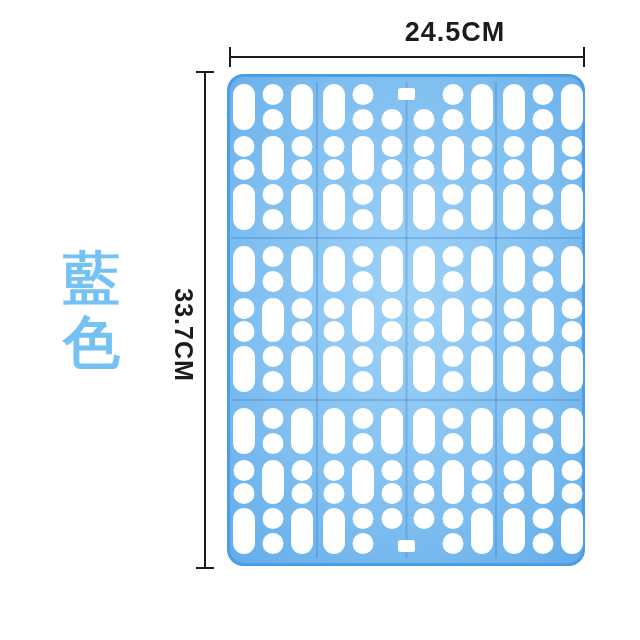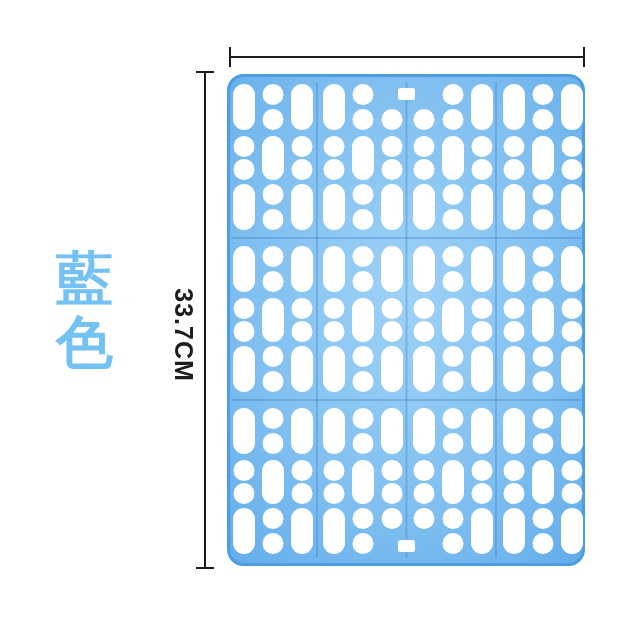--- a/index.html
+++ b/index.html
@@ -7,21 +7,21 @@
     width:640px;height:640px;position:relative;overflow:hidden;
     background:#ffffff;
     font-family:"Liberation Sans", sans-serif;
   }
   .stage{position:absolute;inset:0;}
 
   
   .color-label{
     position:absolute;left:56px;top:247px;width:64px;
     font-size:57px;line-height:1.12;font-weight:bold;
-    letter-spacing:0;word-break:break-all;text-align:left;
+    letter-spacing:0;word-break:break-all;text-align:right;
   }
 
   
   .dim-top-label{
     position:absolute;left:455px;top:17px;transform:translateX(-50%);
     font-size:27px;font-weight:bold;color:#1c1c1c;white-space:nowrap;
     letter-spacing:1px;
   }
   .dim-h-line{position:absolute;left:230px;top:56px;width:354px;height:2px;background:#1c1c1c;}
   .dim-h-tick{position:absolute;top:47px;width:2px;height:20px;background:#1c1c1c;}
@@ -42,20 +42,21 @@
 
   .mat-svg{position:absolute;left:227px;top:74px;width:358px;height:492px;}
 </style>
 </head>
 <body style="background: rgb(255, 255, 255);">
 
 <div class="stage">
 
   <div class="color-label" style="color: rgb(116, 194, 243);">藍色</div>
 
+  <div class="dim-top-label">24.5CM</div>
   <div class="dim-h-line"></div>
   <div class="dim-h-tick left"></div>
   <div class="dim-h-tick right"></div>
 
   <div class="dim-left-label">33.7CM</div>
   <div class="dim-v-line"></div>
   <div class="dim-v-tick top"></div>
   <div class="dim-v-tick bottom"></div>
 
   <svg class="mat-svg" viewBox="0 0 358 492" xmlns="http://www.w3.org/2000/svg">

